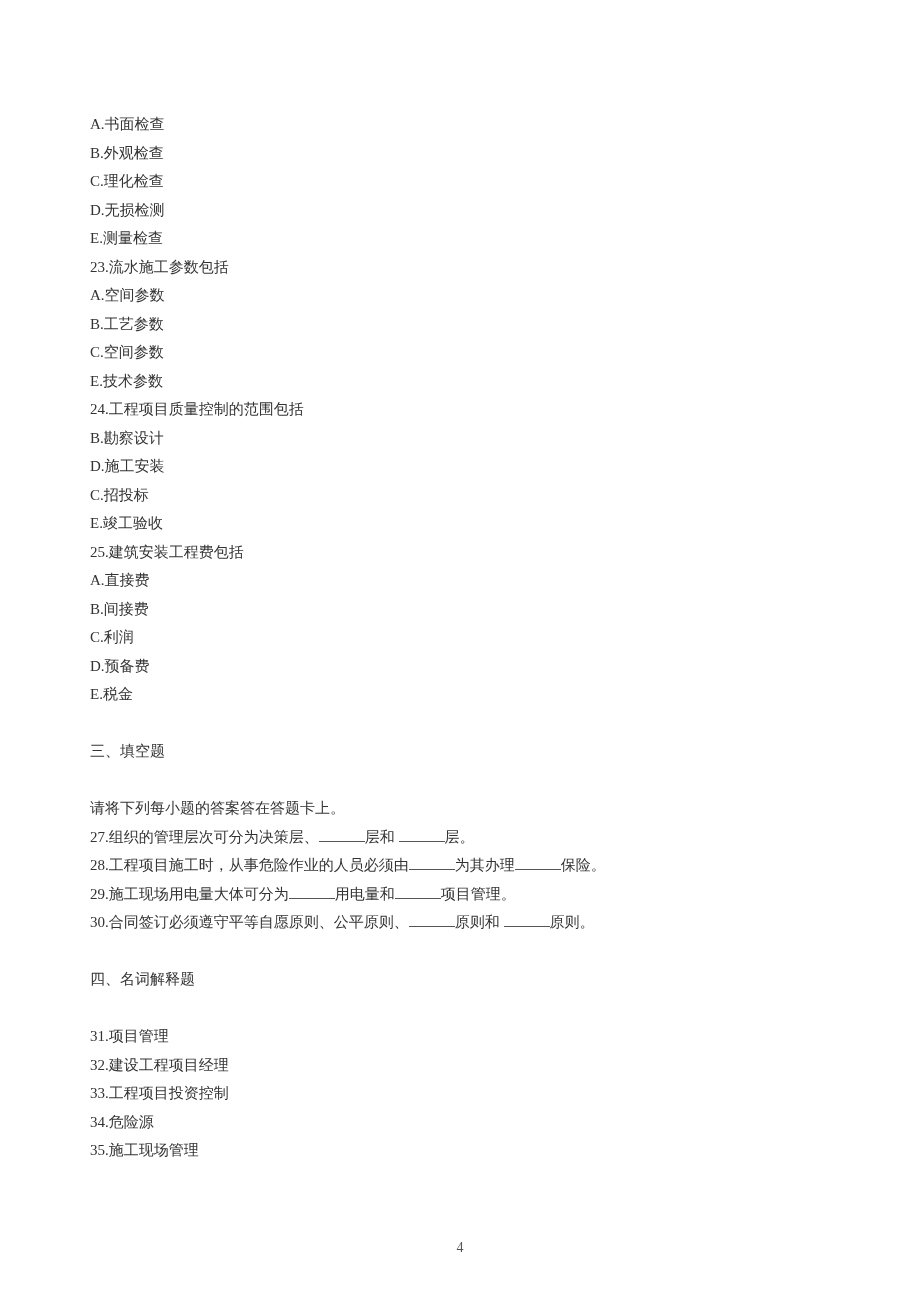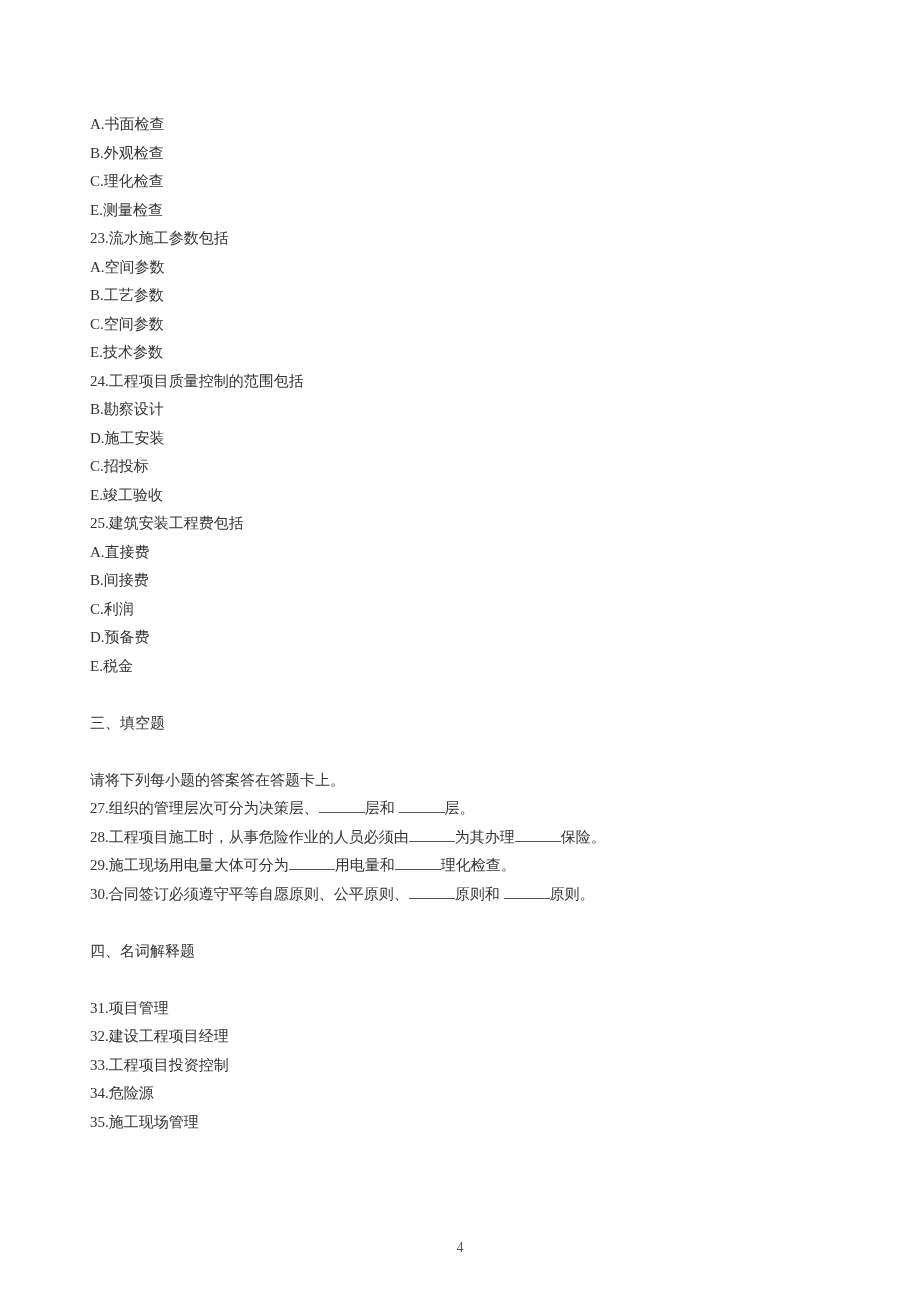--- a/index.html
+++ b/index.html
@@ -42,20 +42,21 @@
   }
 </style>
 </head>
 <body>
 
 <div class="page">
 
   <div class="line">A.书面检查</div>
   <div class="line">B.外观检查</div>
   <div class="line">C.理化检查</div>
+  <div class="line">D.无损检测</div>
   <div class="line">E.测量检查</div>
 
   <div class="line">23.流水施工参数包括</div>
   <div class="line">A.空间参数</div>
   <div class="line">B.工艺参数</div>
   <div class="line">C.空间参数</div>
   <div class="line">E.技术参数</div>
 
   <div class="line">24.工程项目质量控制的范围包括</div>
   <div class="line">B.勘察设计</div>
@@ -78,21 +79,21 @@
 
   <div class="line">
     <span>27.组织的管理层次可分为决策层、</span><span class="blank blank-40"></span><span>层和 </span><span class="blank blank-40"></span><span>层。</span>
   </div>
 
   <div class="line">
     <span>28.工程项目施工时，从事危险作业的人员必须由</span><span class="blank blank-40"></span><span>为其办理</span><span class="blank blank-40"></span><span>保险。</span>
   </div>
 
   <div class="line">
-    <span>29.施工现场用电量大体可分为</span><span class="blank blank-40"></span><span>用电量和</span><span class="blank blank-40"></span><span>理化检查。</span>
+    <span>29.施工现场用电量大体可分为</span><span class="blank blank-40"></span><span>用电量和</span><span class="blank blank-40"></span><span>项目管理。</span>
   </div>
 
   <div class="line">
     <span>30.合同签订必须遵守平等自愿原则、公平原则、</span><span class="blank blank-40"></span><span>原则和 </span><span class="blank blank-40"></span><span>原则。</span>
   </div>
 
   <div class="section-gap"></div>
   <div class="line">四、名词解释题</div>
   <div class="section-gap"></div>
 

